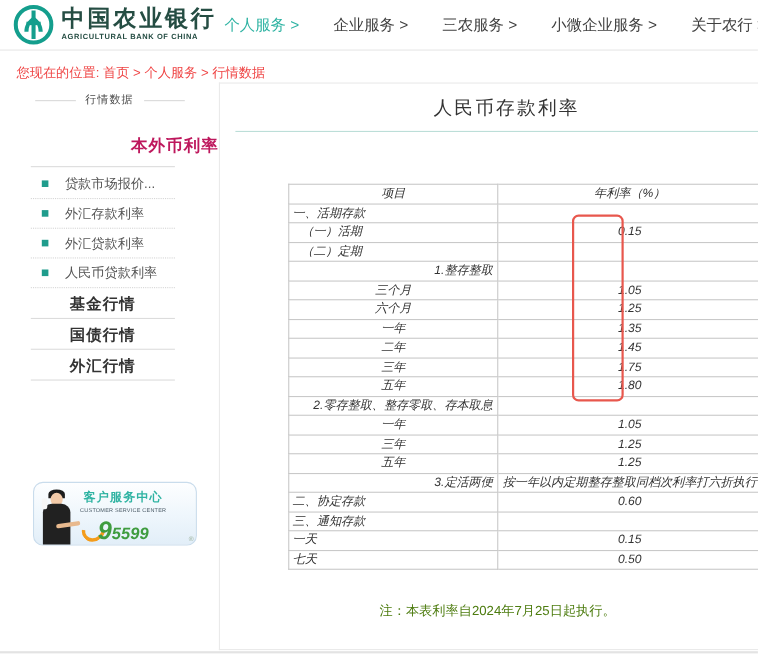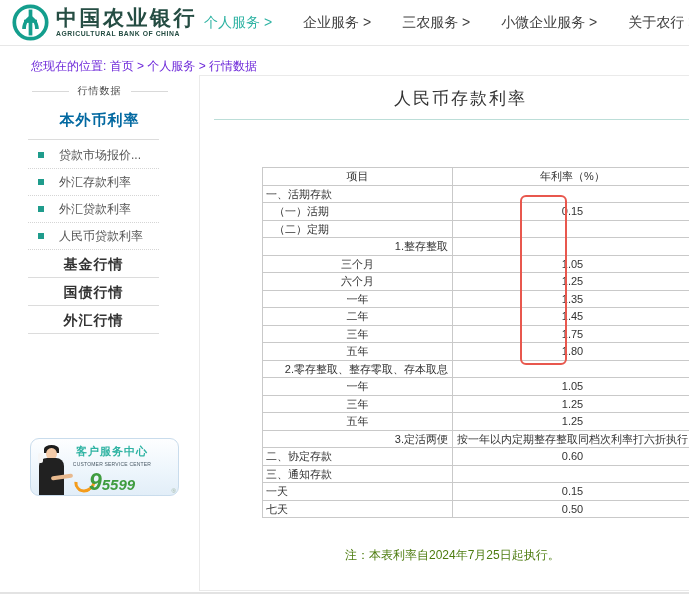--- a/index.html
+++ b/index.html
@@ -13,29 +13,29 @@
   .logo { position:absolute; left:12px; top:4px; display:flex; align-items:center; cursor:pointer; }
   .logo svg { width:37px; height:37px; display:block; }
   .logo-text { margin-left:7px; line-height:1; }
   .logo-cn { font-size:21px; font-weight:bold; color:#254d43; letter-spacing:2.5px; }
   .logo-en { font-size:6.8px; font-weight:bold; color:#254d43; letter-spacing:0.55px; margin-top:3px; }
   .nav { position:absolute; left:204px; top:0; height:45px; display:flex; align-items:center; gap:31px; }
   .nav-item { font-size:14px; color:#404040; cursor:pointer; white-space:nowrap; }
   .nav-item.active { color:var(--accent); }
 
   
-  .breadcrumb { position:absolute; left:31px; top:58px; font-size:12px; color:#6d28d9; }
+  .breadcrumb { position:absolute; left:15px; top:58px; font-size:12px; color:#ef4444; }
 
   
   .sidebar { position:absolute; left:0; top:75px; width:199px; }
   .side-title { margin-top:9px; display:flex; align-items:center; justify-content:center; }
   .side-title .dash { width:37px; border-top:1px solid #d9d9d9; margin:0 9px; }
   .side-title .txt { font-size:10px; color:#4a4a4a; letter-spacing:1px; }
-  .side-section { margin-top:13px; text-align:center; font-size:15px; font-weight:bold;
-    color:#0369a1; letter-spacing:1px; cursor:pointer; }
+  .side-section { margin-top:25px; text-align:right; font-size:15px; font-weight:bold;
+    color:#be185d; letter-spacing:1px; cursor:pointer; }
   .side-sep { margin:9px 40px 0 28px; border-top:1px solid #dcdcdc; }
   .side-items { margin:2px 40px 0 28px; }
   .side-item { height:27px; display:flex; align-items:center; border-bottom:1px dotted #d5d5d5;
     cursor:pointer;gap:8px; }
   .side-item .bullet { width:6px; height:6px; background:var(--accent-dark); margin:0 7px 0 10px; flex:none; }
   .side-item .lbl { font-size:12px; color:#555; white-space:nowrap; }
   .side-links { margin:0 40px 0 28px; }
   .side-link { height:28px; line-height:28px; text-align:center; font-size:14px; font-weight:bold;
     color:#333; letter-spacing:1px; border-bottom:1px solid #dcdcdc; cursor:pointer; }
 
@@ -67,21 +67,21 @@
   .reg { position:absolute; right:2px; bottom:1px; font-size:6px; color:#9ab09a; }
 
   
   .panel { position:absolute; left:199px; top:75px; width:522px; height:516px; background:#fff;
     border:1px solid #eaeaea; border-right:none; }
   .page-title { margin-top:11px; text-align:center; font-size:17px; color:#333; letter-spacing:2px; }
   .title-rule { margin:9px 0 0 14px; border-top:1px solid #bcded8; }
 
   .rates { margin:47px 0 0 62px; border-collapse:collapse; table-layout:fixed; font-size:11px; }
   .rates th, .rates td { border:1px solid #c9c9c9; height:17.5px; padding:0 4px; line-height:1.1;
-    font-weight:normal; color:#333; overflow:hidden; white-space:nowrap; }
+    font-weight:normal; color:#333; overflow:hidden; white-space:nowrap;font-style:italic; }
   .rates th { text-align:center; }
   .col-item { width:190px; }
   .col-rate { width:185px; }
   .rates td.val { text-align:center; }
   .rates td.l0 { text-align:left; padding-left:3px; }
   .rates td.l1 { text-align:left; padding-left:11px; }
   .rates td.l2 { text-align:right; padding-left:17px; }
   .rates td.ctr { text-align:center; }
 
   .red-box { position:absolute; left:320px; top:119px; width:47px; height:170px;

